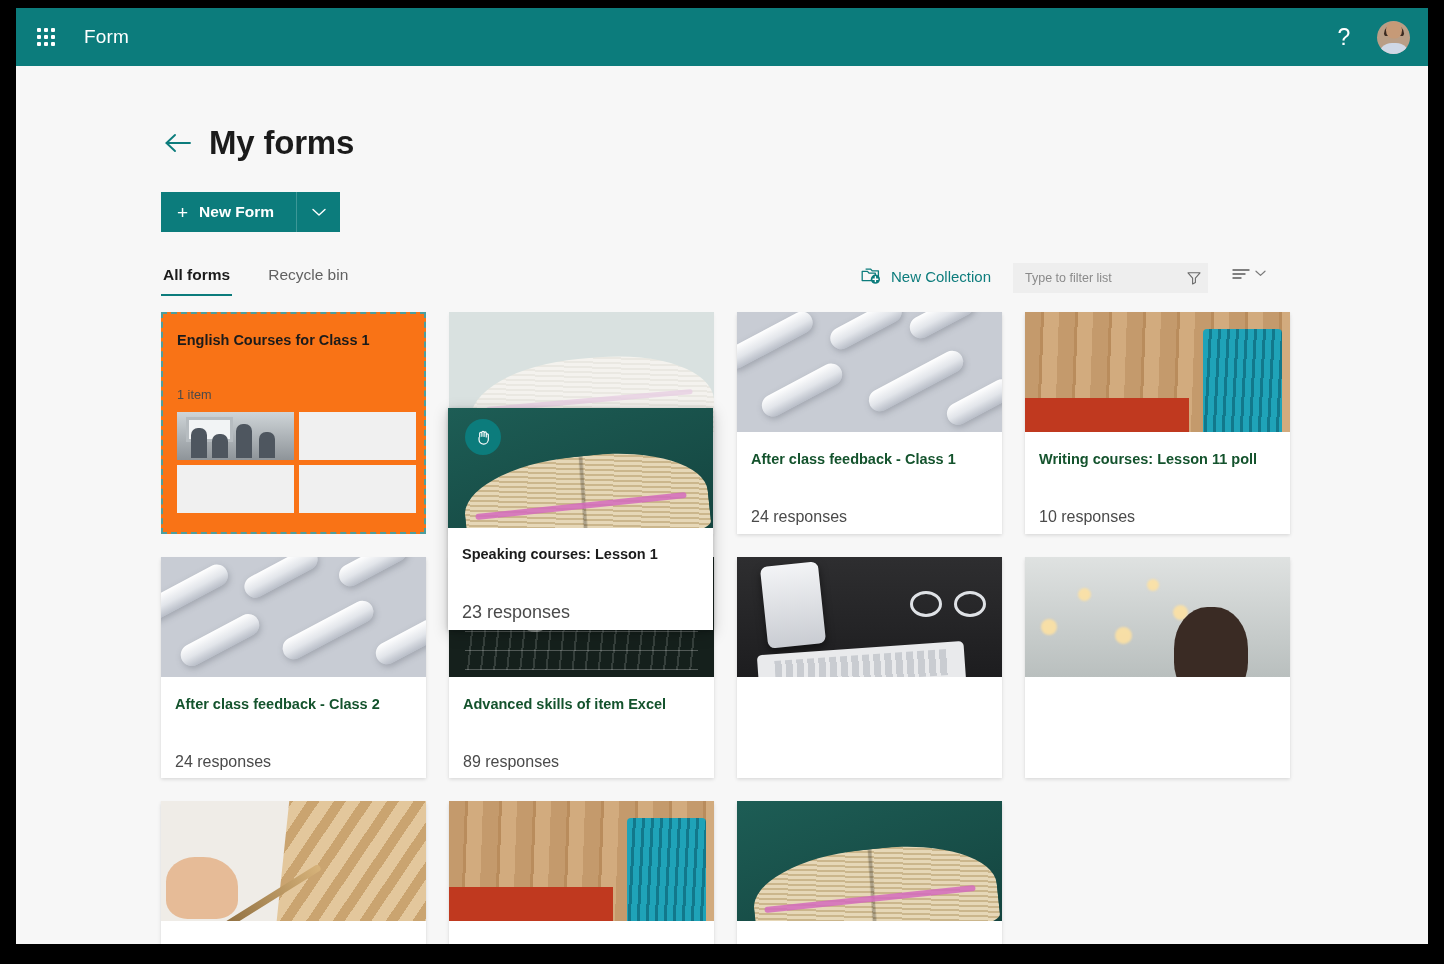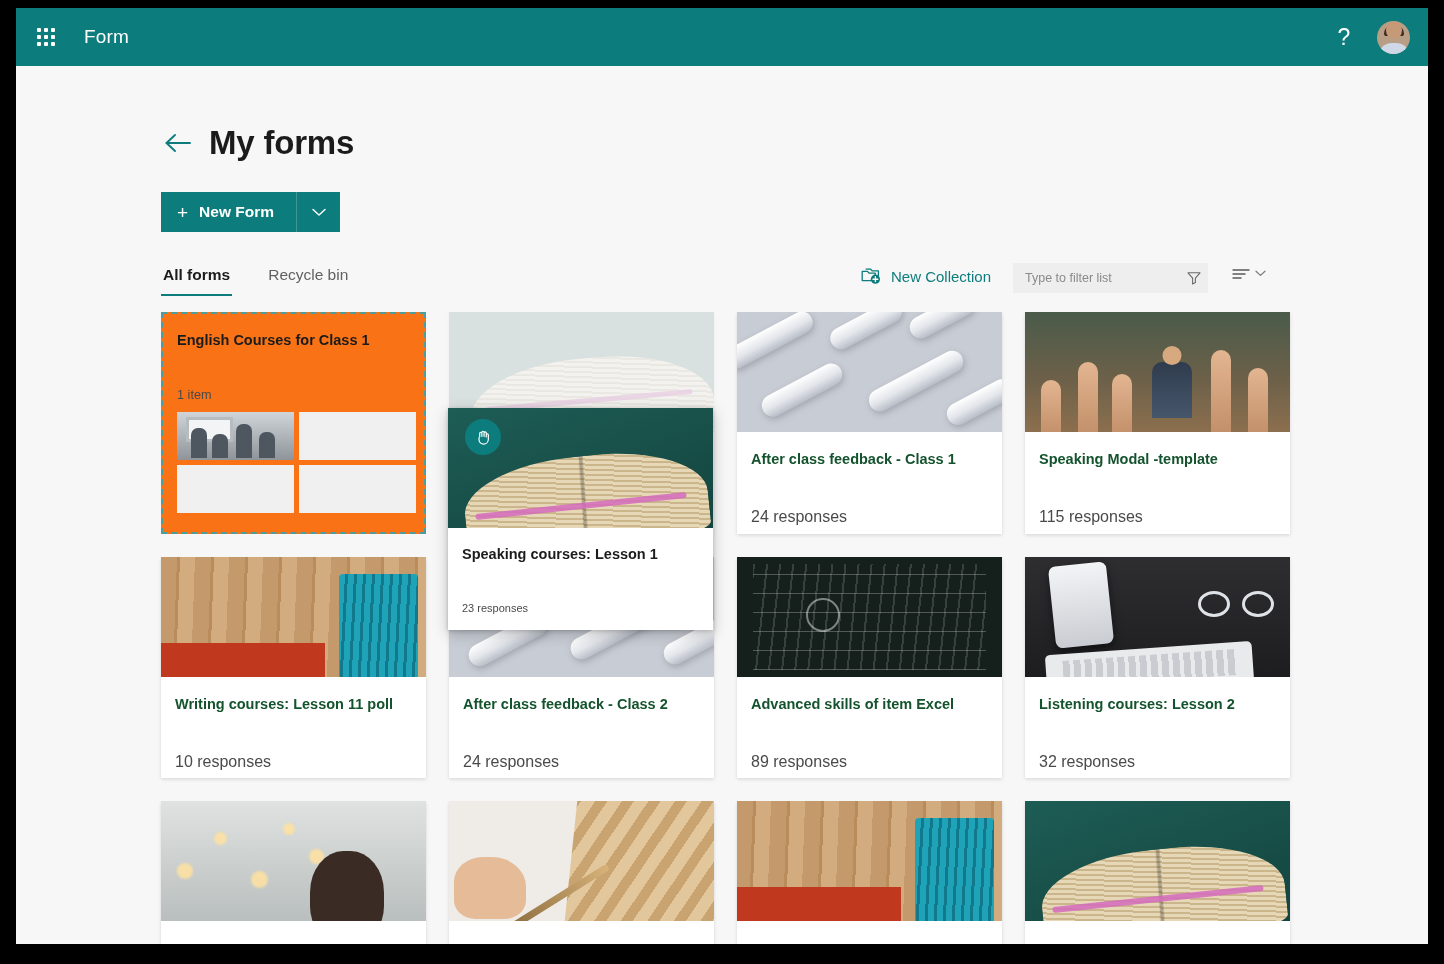--- a/index.html
+++ b/index.html
@@ -181,21 +181,21 @@
   }
   #drag-card .thumb { height:120px; position:relative; }
   #drag-badge {
     position:absolute; left:17px; top:11px;
     width: 36px; height:36px; border-radius:50%;
     background:#0c7c7c;
     display:flex; align-items:center; justify-content:center;
   }
   #drag-card .meta { padding: 18px 14px 0 14px; }
   #drag-card .name { font-size:14.5px; color:#1b1b1b; font-weight:600; }
-  #drag-card .resp { font-size:11px; color:#4a4a4a; margin-top:40px; }
+  #drag-card .resp { font-size:18px; color:#4a4a4a; margin-top:40px; }
 
   .faded { opacity: .38; }
 
   
   .art { width:100%; height:100%; position:relative; overflow:hidden; }
 
   
   .art-book-teal { background: linear-gradient(160deg,#1d5d55 0%,#14443f 100%); }
   .art-book-teal .pages {
     position:absolute; left:6%; bottom:-12%; width:92%; height:72%;
@@ -442,36 +442,20 @@
             <i style="left:48%;top:48%;width:104px"></i>
               <i style="left:78%;top:66%;width:72px"></i>
           </div>
         </div>
         <div class="meta">
           <div class="name">After class feedback - Class 1</div>
           <div class="resp">24 responses</div>
         </div>
       </div>
 
-      <div class="card">
-        <div class="thumb">
-          <div class="art art-hands">
-            <div class="tchr"></div>
-            <i style="left:6%;height:58px"></i>
-              <i style="left:20%;height:76px"></i>
-            <i style="left:33%;height:64px"></i>
-              <i style="left:70%;height:88px"></i>
-            <i style="left:84%;height:70px"></i>
-          </div>
-        </div>
-        <div class="meta">
-          <div class="name">Speaking Modal -template</div>
-          <div class="resp">115 responses</div>
-        </div>
-      </div>
 
       <div class="card">
         <div class="thumb">
           <div class="art art-wood">
               <div class="redbar"></div>
               <div class="pencils"></div>
             </div>
         </div>
         <div class="meta">
           <div class="name">Writing courses: Lesson 11 poll</div>
@@ -513,24 +497,20 @@
         <div class="thumb">
           <div class="art art-desk">
             <div class="phone"></div>
               <div class="gl">
                 <span></span>
                 <span></span>
               </div>
               <div class="kb"></div>
           </div>
         </div>
-        <div class="meta">
-          <div class="name">Listening courses: Lesson 2</div>
-          <div class="resp">32 responses</div>
-        </div>
       </div>
 
       <div class="card">
         <div class="thumb">
           <div class="art art-cafe">
             <div class="b" style="left:6%;top:52%;width:16px;height:16px"></div>
             <div class="b" style="left:20%;top:26%;width:13px;height:13px"></div>
             <div class="b" style="left:34%;top:58%;width:17px;height:17px"></div>
             <div class="b" style="left:46%;top:18%;width:12px;height:12px"></div>
             <div class="b" style="left:56%;top:40%;width:15px;height:15px"></div>

